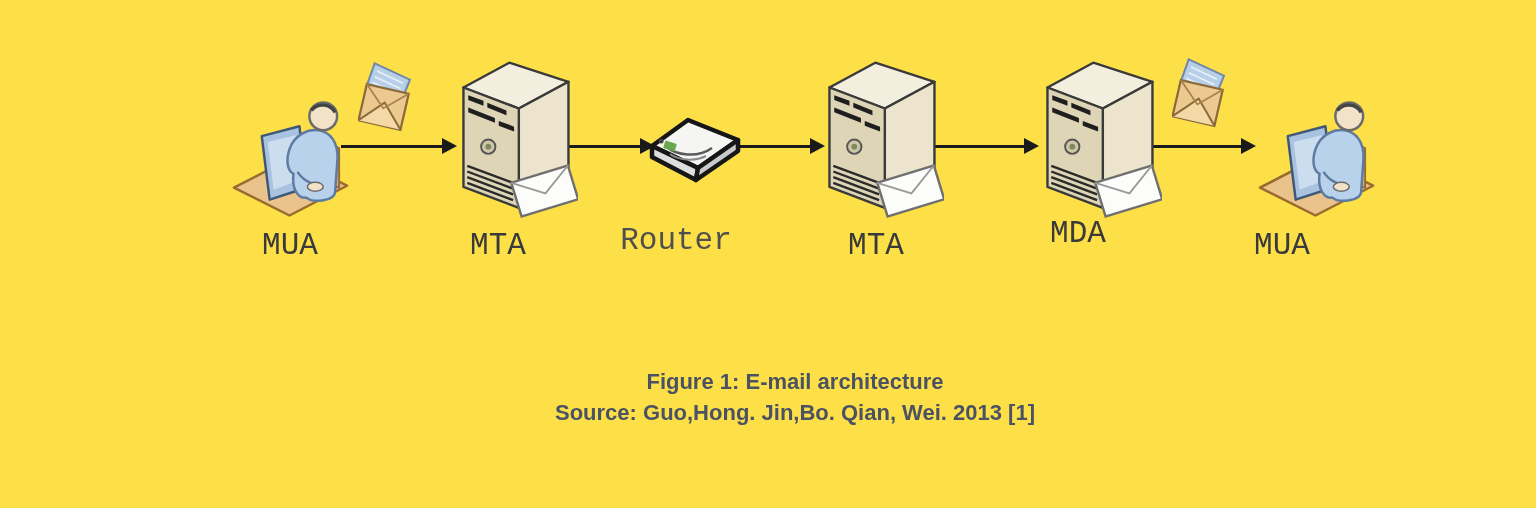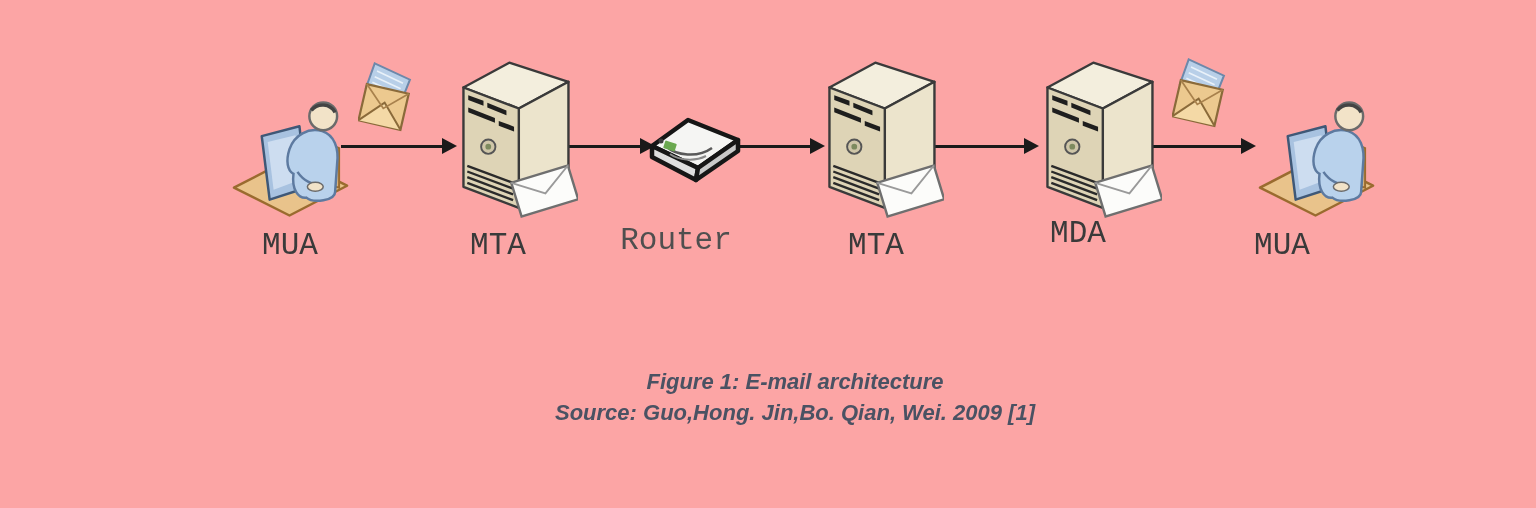--- a/index.html
+++ b/index.html
@@ -1,19 +1,19 @@
 <!DOCTYPE html>
 <html><head>
 <meta charset="utf-8">
 <style>
   html,body{margin:0;padding:0;background:#ffffff;}
   .canvas{
     position:relative;
     width:1536px;height:508px;
-    background:#fca5a5;
+    background:#fde047;
     font-family:"Liberation Sans", sans-serif;
     overflow:hidden;
   }
   .icon{position:absolute;}
   .arrow{position:absolute;display:flex;align-items:center;height:16px;}
   .arrow-line{flex:1;height:3px;background:#1a1a1a;}
   .arrow-head{
     width:0;height:0;
     border-left:15px solid #1a1a1a;
     border-top:8px solid transparent;
@@ -27,21 +27,20 @@
     color:#3a3a3a;
     white-space:nowrap;
     letter-spacing:0px;
   }
   .node-label.lighter{color:#4f4f4f;}
   .caption{
     position:absolute;
     left:795px;top:366px;
     transform:translateX(-50%);
     text-align:center;
-    font-style:italic;
     font-weight:700;
     font-size:22px;
     line-height:31px;
     color:#4a5263;
     white-space:nowrap;
   }
 </style>
 </head>
 <body>
 
@@ -160,16 +159,16 @@
 
   <span class="node-label" style="left:290px;top:228px;">MUA</span>
   <span class="node-label" style="left:498px;top:228px;">MTA</span>
   <span class="node-label lighter" style="left:676px;top:223px;text-align:center;">Router</span>
   <span class="node-label" style="left:876px;top:228px;">MTA</span>
   <span class="node-label" style="left:1078px;top:216px;">MDA</span>
   <span class="node-label" style="left:1282px;top:228px;">MUA</span>
 
   <div class="caption">
     <div>Figure 1: E-mail architecture</div>
-    <div>Source: Guo,Hong. Jin,Bo. Qian, Wei. 2009 [1]</div>
+    <div>Source: Guo,Hong. Jin,Bo. Qian, Wei. 2013 [1]</div>
   </div>
 
 </div>
 
 </body></html>

